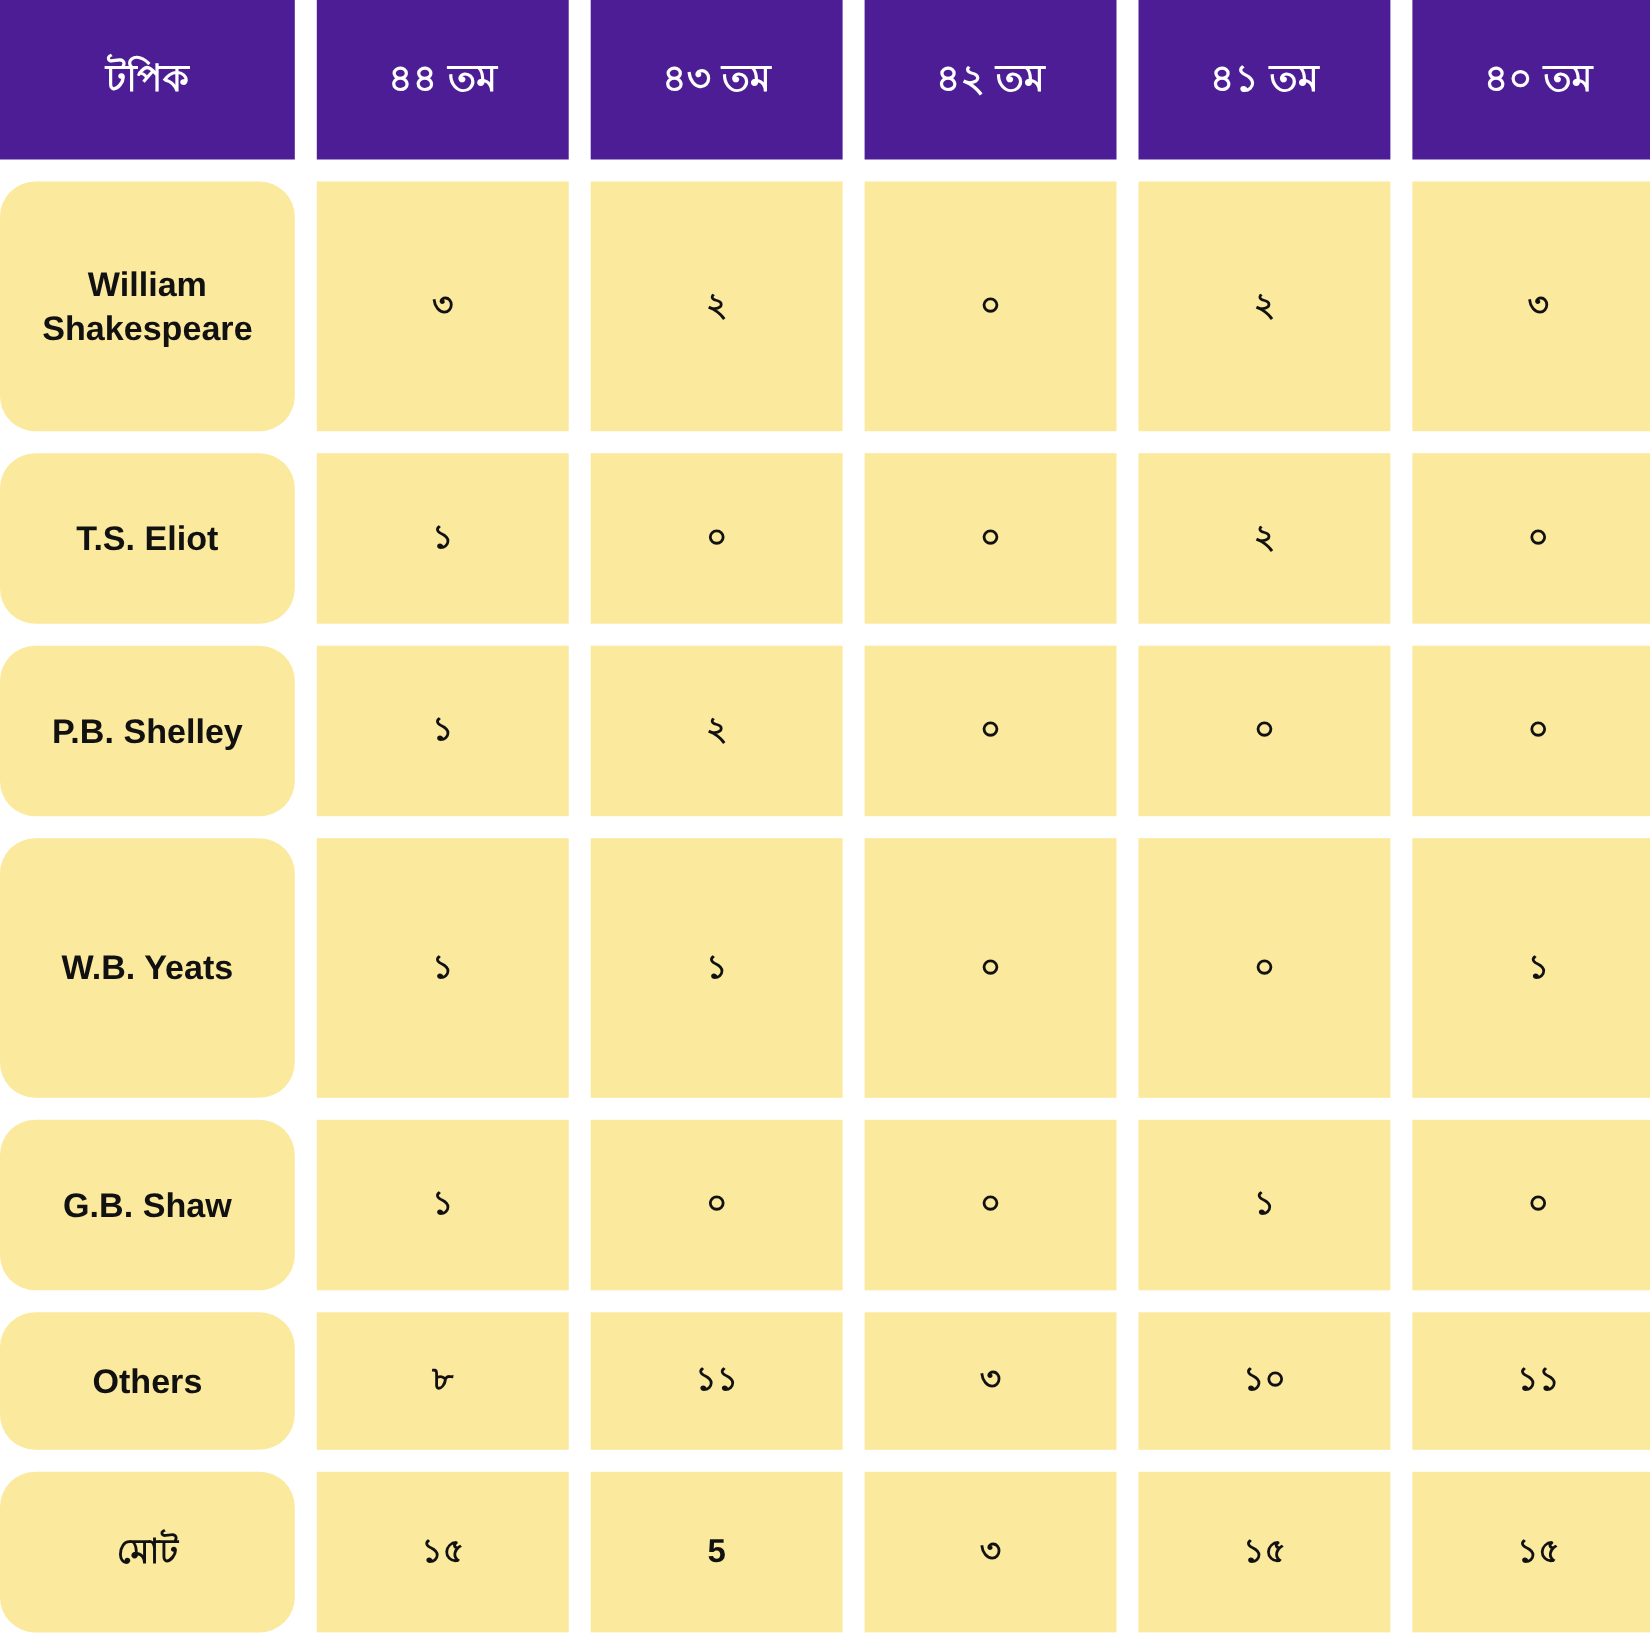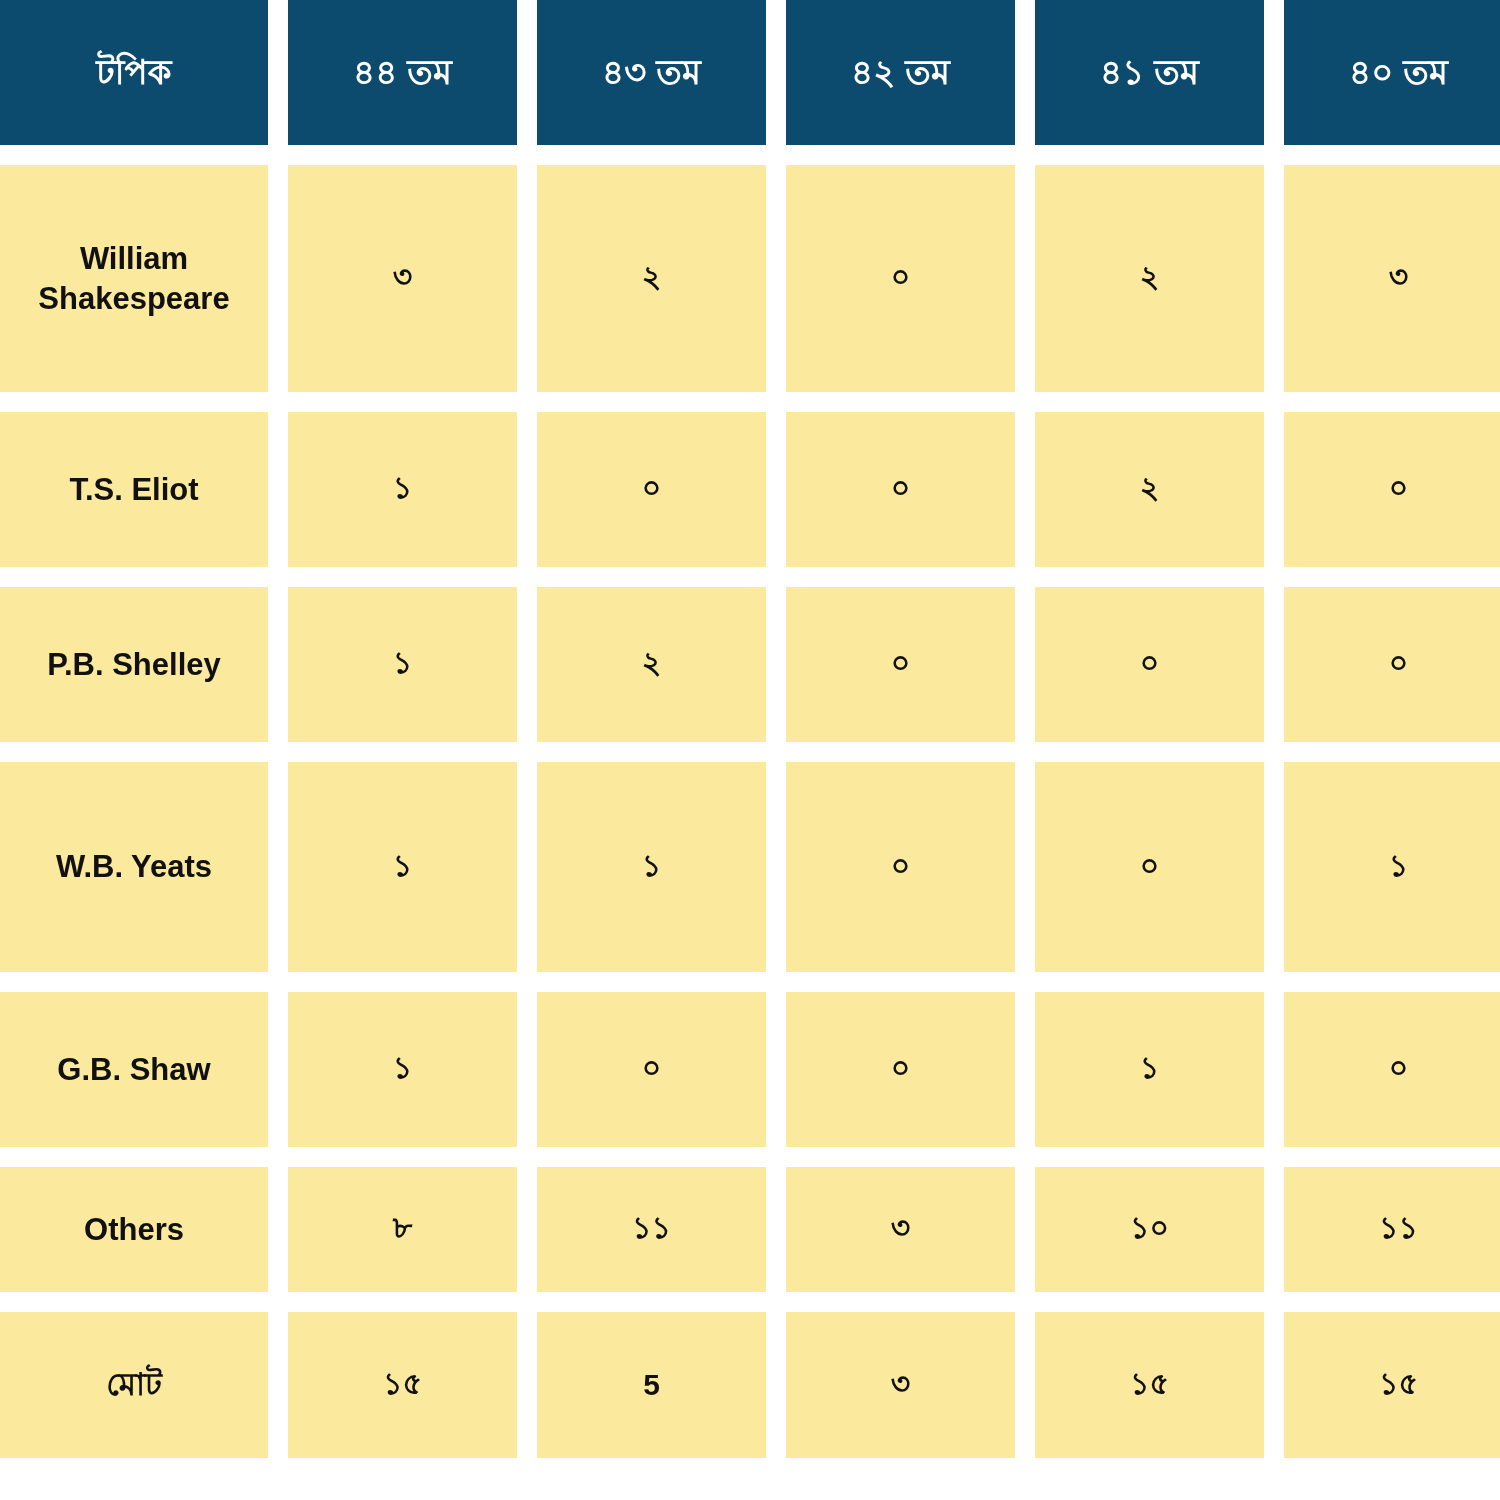--- a/index.html
+++ b/index.html
@@ -27,21 +27,21 @@
     border-spacing: 20px 20px;
     margin: -20px 0 0 -20px;
     table-layout: fixed;
   }
 
   
   col.col-topic { width: 268px; }
   col.col-term  { width: 229px; }
 
   th.header-cell {
-    background: #0c4a6e;
+    background: #4c1d95;
     color: #ffffff;
     font-size: 34px;
     font-weight: 700;
     height: 145px;
     text-align: center;
     vertical-align: middle;
     padding: 0 8px;
     line-height: 1.15;
     letter-spacing: 0.2px;
   }
@@ -51,31 +51,32 @@
     color: #111111;
     text-align: center;
     vertical-align: middle;
     padding: 0 8px;
   }
 
   td.topic-cell {
     font-size: 31px;
     font-weight: 700;
     line-height: 1.28;
+    border-radius: 32px;
   }
 
   td.value-cell {
     font-size: 30px;
     font-weight: 700;
   }
 
   
   tr.row-h-big    td.body-cell { height: 227px; }
   tr.row-h-small  td.body-cell { height: 155px; margin-left: 19px; }
-  tr.row-h-medium td.body-cell { height: 210px; }
+  tr.row-h-medium td.body-cell { height: 236px; }
   tr.row-h-others td.body-cell { height: 125px; }
   tr.row-h-total  td.body-cell { height: 146px; }
 </style>
 </head>
 <body>
 
 <div id="table-wrap">
   <table class="data-table">
     <colgroup>
       <col class="col-topic">

